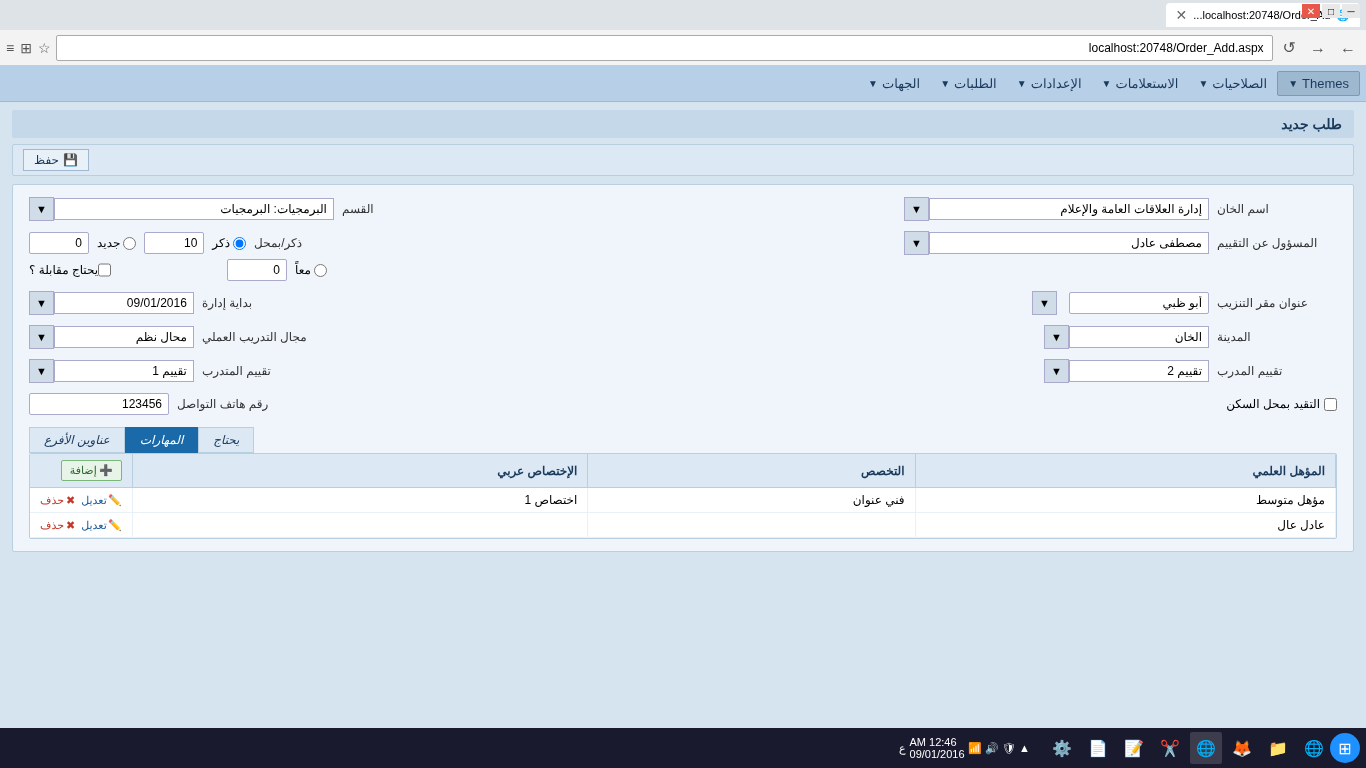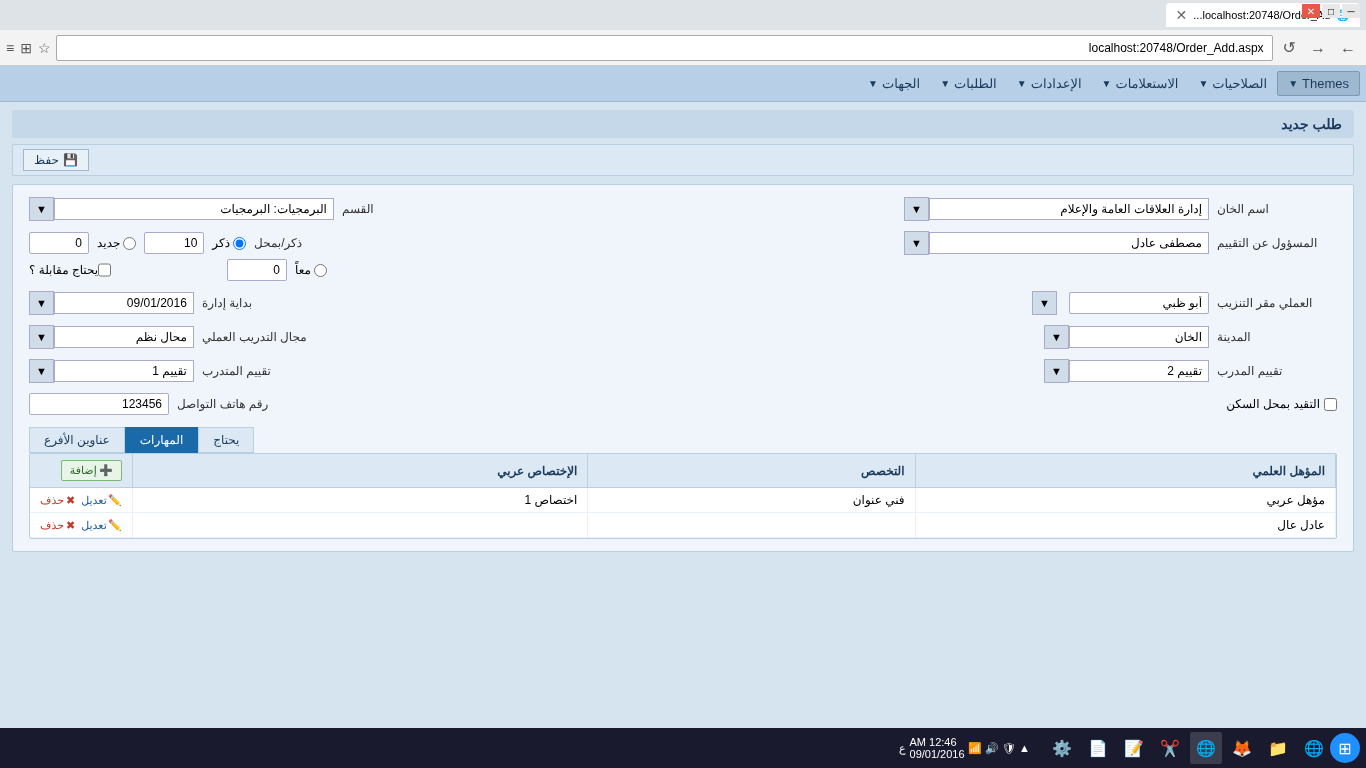--- a/index.html
+++ b/index.html
@@ -46,21 +46,21 @@
     .dropdown-group { display: flex; align-items: center; gap: 0; }
     .dropdown-group select, .dropdown-group .form-input { border-radius: 0; }
     .dropdown-arrow-btn { background: #d0dde8; border: 1px solid #aac; padding: 2px 6px; cursor: pointer; font-size: 11px; height: 24px; }
 
     
     .radio-group { display: flex; align-items: center; gap: 8px; }
     .radio-label { font-size: 12px; display: flex; align-items: center; gap: 3px; }
 
     
     .tabs-container { display: flex; justify-content: flex-end; margin: 12px 0 0 0; }
-    .tab { padding: 5px 14px; font-size: 12px; cursor: pointer; border: 1px solid #b8cfe0; background: #dce8f4; color: #1a3a5c; }
+    .tab { padding: 5px 14px; font-size: 12px; cursor: pointer; border: 1px solid #b8cfe0; background: #dce8f4; color: #1a3a5c; font-style: italic; }
     .tab.active { background: #1a6aaa; color: white; border-color: #1a6aaa; }
 
     
     .data-table-wrapper { background: white; border: 1px solid #b8cfe0; border-radius: 2px; overflow: hidden; }
     .data-table { width: 100%; border-collapse: collapse; font-size: 12px; }
     .data-table th { background: #dce8f4; padding: 6px 10px; text-align: right; border-bottom: 1px solid #b8cfe0; border-right: 1px solid #b8cfe0; font-weight: bold; color: #1a3a5c; }
     .data-table td { padding: 5px 10px; text-align: right; border-bottom: 1px solid #e8f0f8; border-right: 1px solid #e8f0f8; }
     .add-btn { background: #e8f4e8; border: 1px solid #7ab87a; padding: 3px 8px; cursor: pointer; font-size: 11px; color: #2a6a2a; border-radius: 2px; }
     .edit-btn { background: none; border: none; cursor: pointer; color: #1a5a9a; font-size: 11px; display: flex; align-items: center; gap: 2px; }
     .delete-btn { background: none; border: none; cursor: pointer; color: #c0392b; font-size: 11px; display: flex; align-items: center; gap: 2px; }
@@ -199,21 +199,21 @@
             <input class="form-input form-input-sm" type="text" value="0" style="">
           </div>
           <div style="width:100px;"></div>
           <label style="display:flex;font-size:12px;">
             <input type="checkbox" style="">
             <span>يحتاج مقابلة ؟</span>
           </label>
         </div>
 
         <div class="form-row">
-          <span class="form-label">العملي مقر التنزيب</span>
+          <span class="form-label">عنوان مقر التنزيب</span>
           <input class="form-input form-input-med" type="text" value="أبو ظبي" style="">
           <div class="dropdown-group" style="margin-right:4px;">
             <button class="dropdown-arrow-btn">▼</button>
           </div>
 
           <div style="flex:1;"></div>
 
           <span class="form-label">بداية إدارة</span>
           <div class="dropdown-group">
             <input class="form-input form-input-med" type="text" value="09/01/2016" style="">
@@ -281,21 +281,21 @@
                 <th style="width:100px;">
                   <button class="add-btn">
                     <span>➕</span>
                     <span>إضافة</span>
                   </button>
                 </th>
               </tr>
             </thead>
             <tbody>
               <tr>
-                <td>مؤهل عربي</td>
+                <td>مؤهل متوسط</td>
                 <td>فني عنوان</td>
                 <td>اختصاص 1</td>
                 <td>
                   <div class="action-cell">
                     <button class="edit-btn">
                       <span>✏️</span>
                       <span>تعديل</span>
                     </button>
                     <button class="delete-btn">
                       <span>✖</span>

